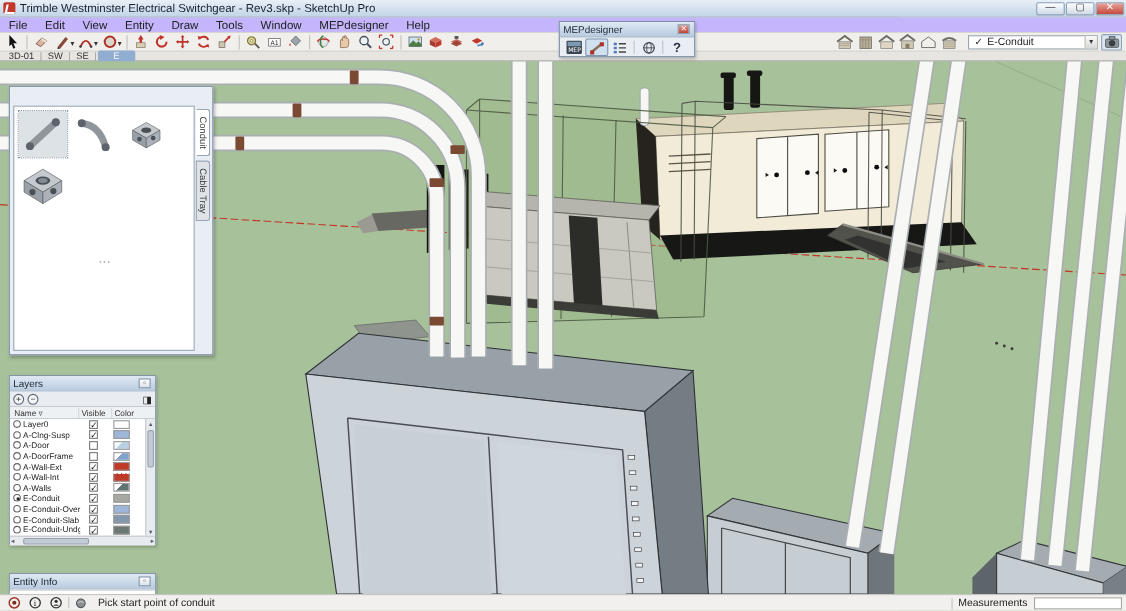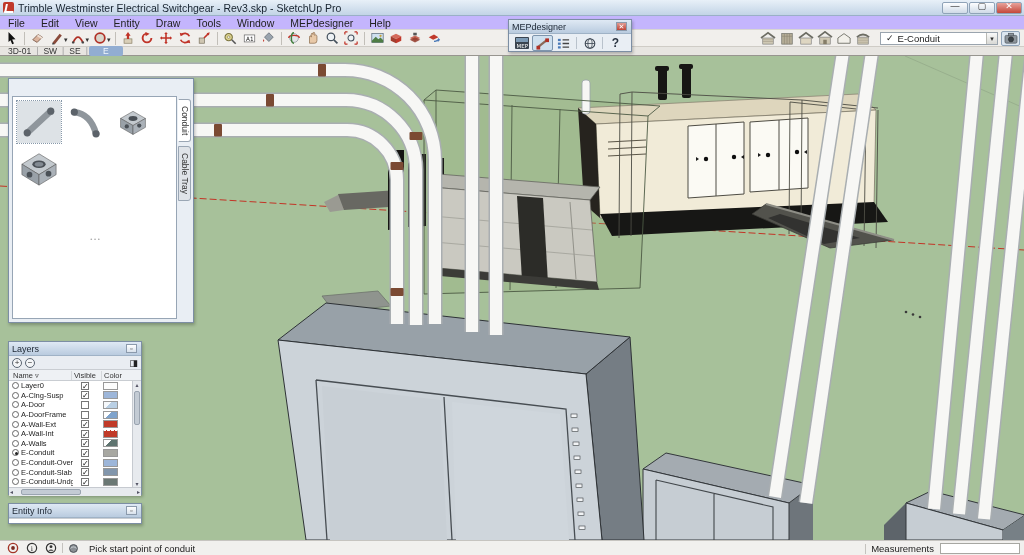--- a/index.html
+++ b/index.html
@@ -102,21 +102,21 @@
   .cbx { width:8px; height:8px; border:1px solid #777; background:#fff; font-size:8px; line-height:7px;
     text-align:center; color:#111; margin-left:8px; }
   .swatch { width:15px; height:8px; margin-left:14px; border:1px solid #999; }
   .vscroll { position:absolute; right:0; top:0; width:9px; height:106px; background:#e7eaee; border-left:1px solid #c6cad0; font-size:6px; color:#556; text-align:center;}
   .vthumb{position:absolute;left:1px;top:10px;width:6px;height:34px;background:#c3cbd4;border:1px solid #9aa4b0;border-radius:2px;}
   .hscroll { height:9px; background:#e7eaee; border-top:1px solid #c6cad0; position:relative; font-size:6px; color:#556;}
   .hthumb{position:absolute;left:12px;top:1px;width:60px;height:6px;background:#c3cbd4;border:1px solid #9aa4b0;border-radius:2px;}
   .harrow{position:absolute;top:0px;} .harrow.l{left:1px}.harrow.r{right:1px}
 
   
-  .entity { left:8px; top:503px; width:134px; height:21px; }
+  .entity { left:8px; top:521px; width:134px; height:21px; }
   .entity .strip { height:5px; background:#fff; border-top:1px solid #c9cdd2; }
 
   
   .statusbar { position:absolute; left:0; top:540px; width:1024px; height:15px; background:#f1f0ee;
     border-top:1px solid #c6c4c0; display:flex; align-items:center; font-size:9.5px; color:#222; }
   .sicon { margin-left:7px; display:flex; align-items:center; }
   .s-sep { width:1px; height:10px; background:#c4c2be; margin:0 5px; }
   .status-msg { margin-left:10px; }
   .meas { margin-left:auto; display:flex; align-items:flex-end; }
   .meas-label { font-size:9.5px; color:#222; margin-right:6px; }

